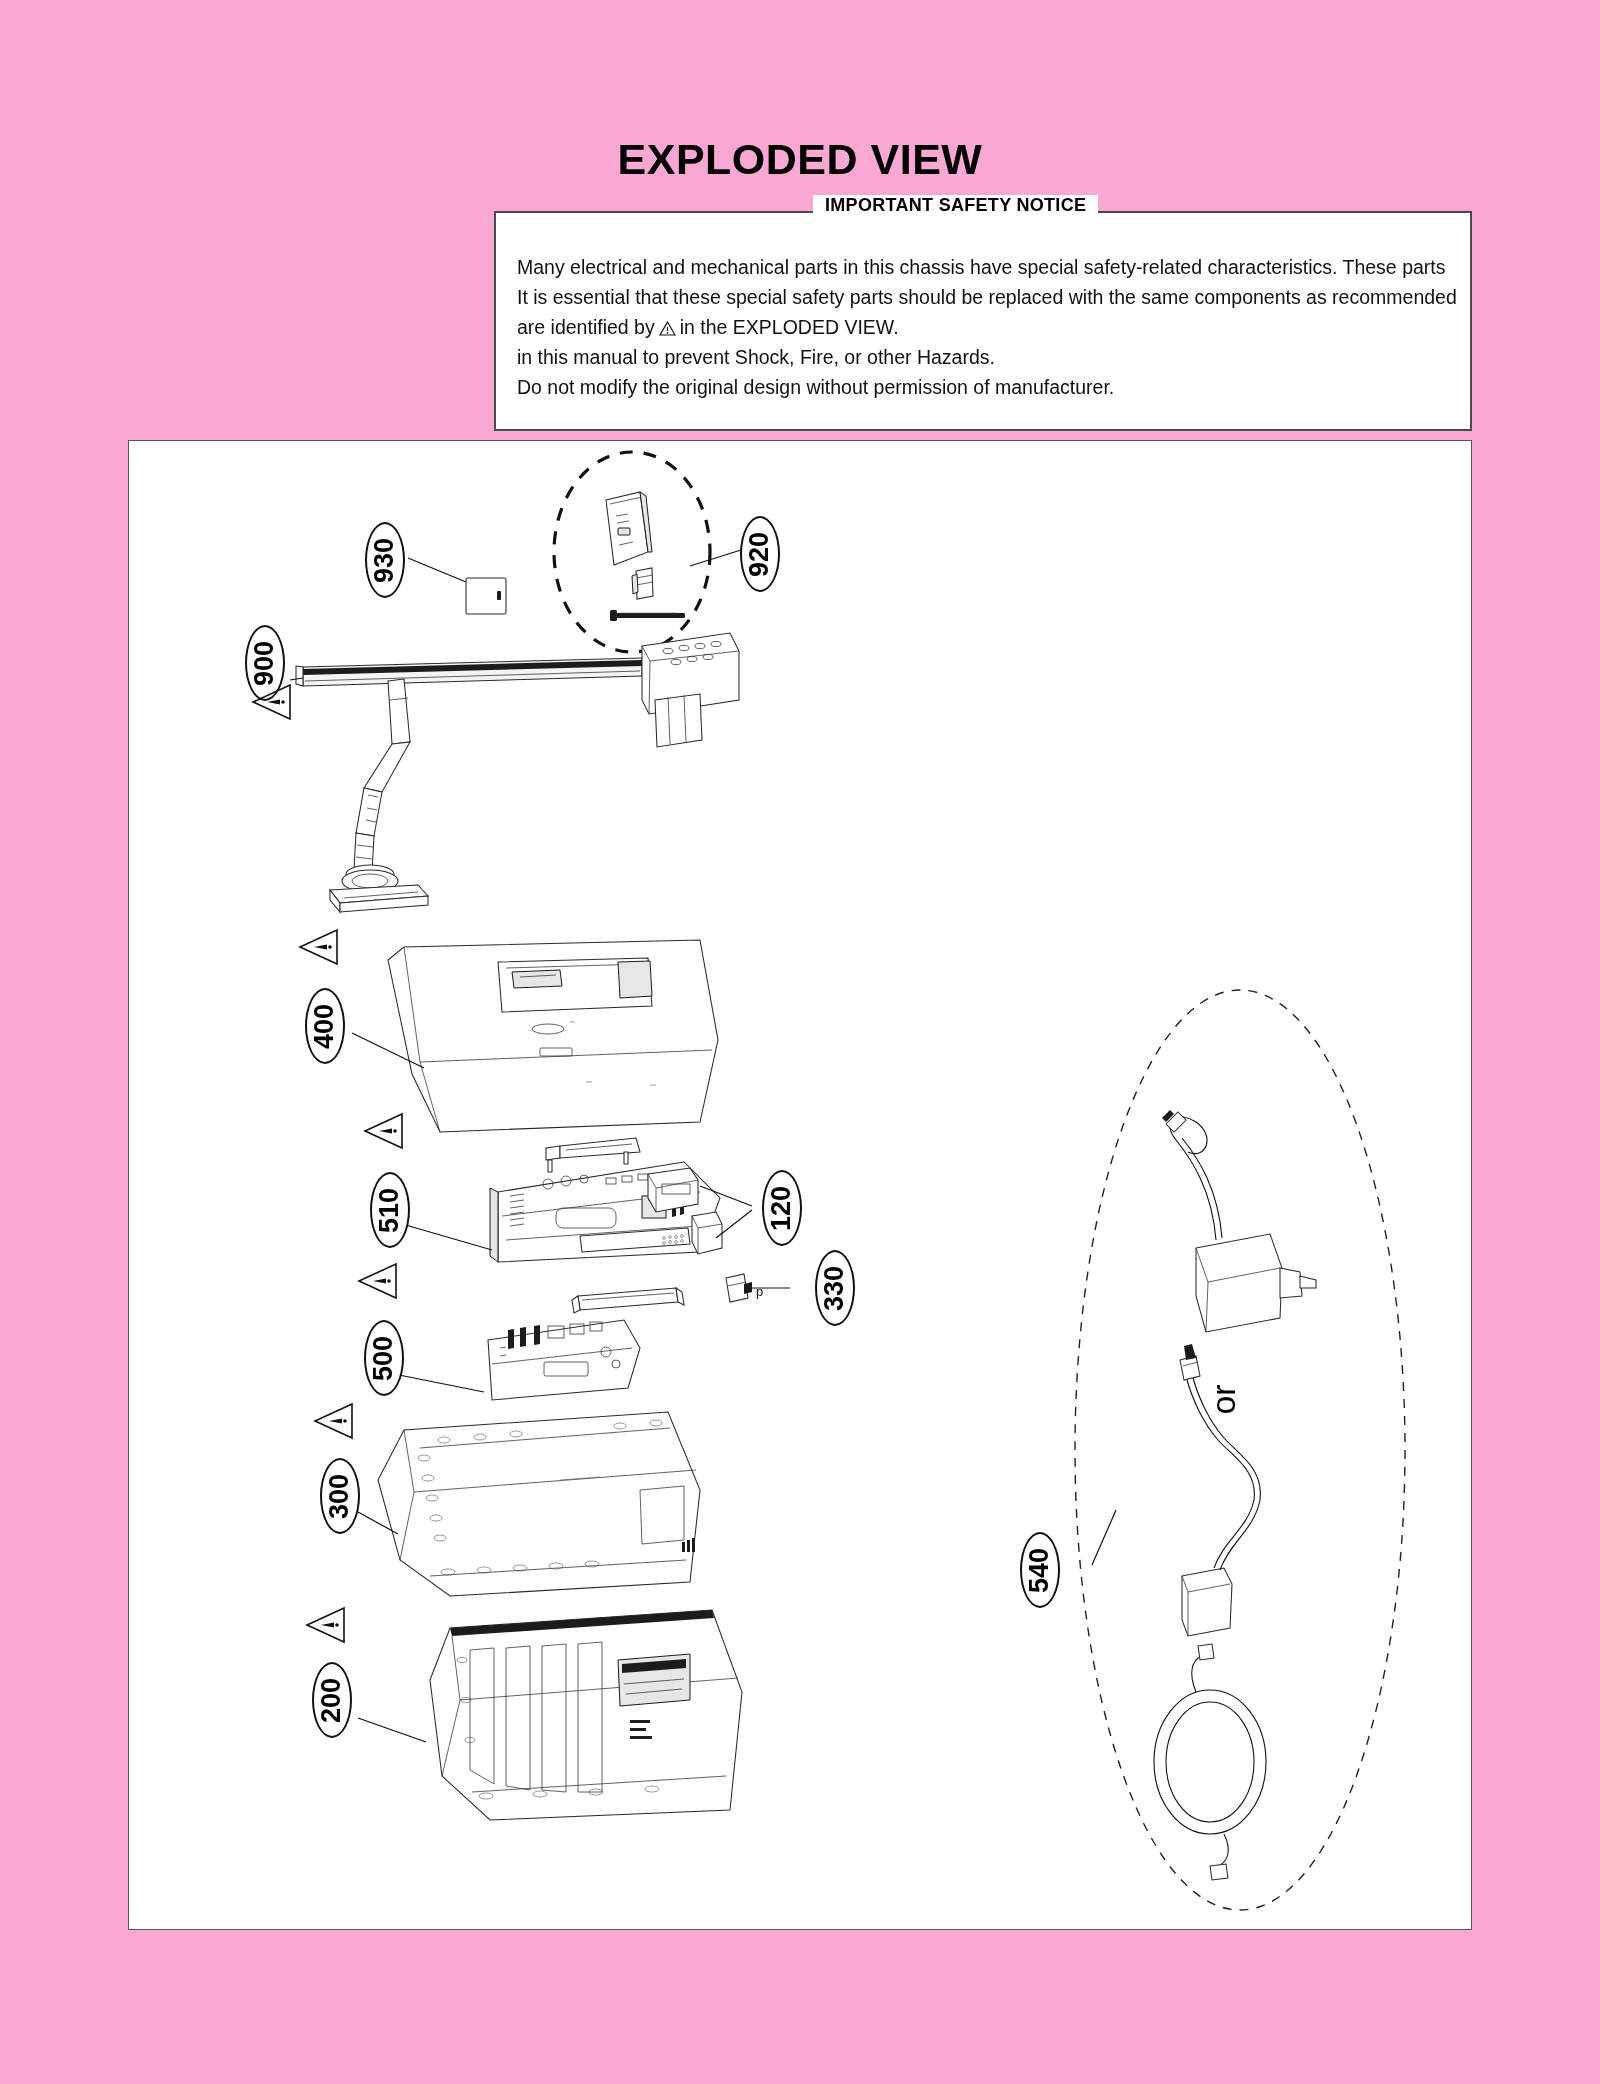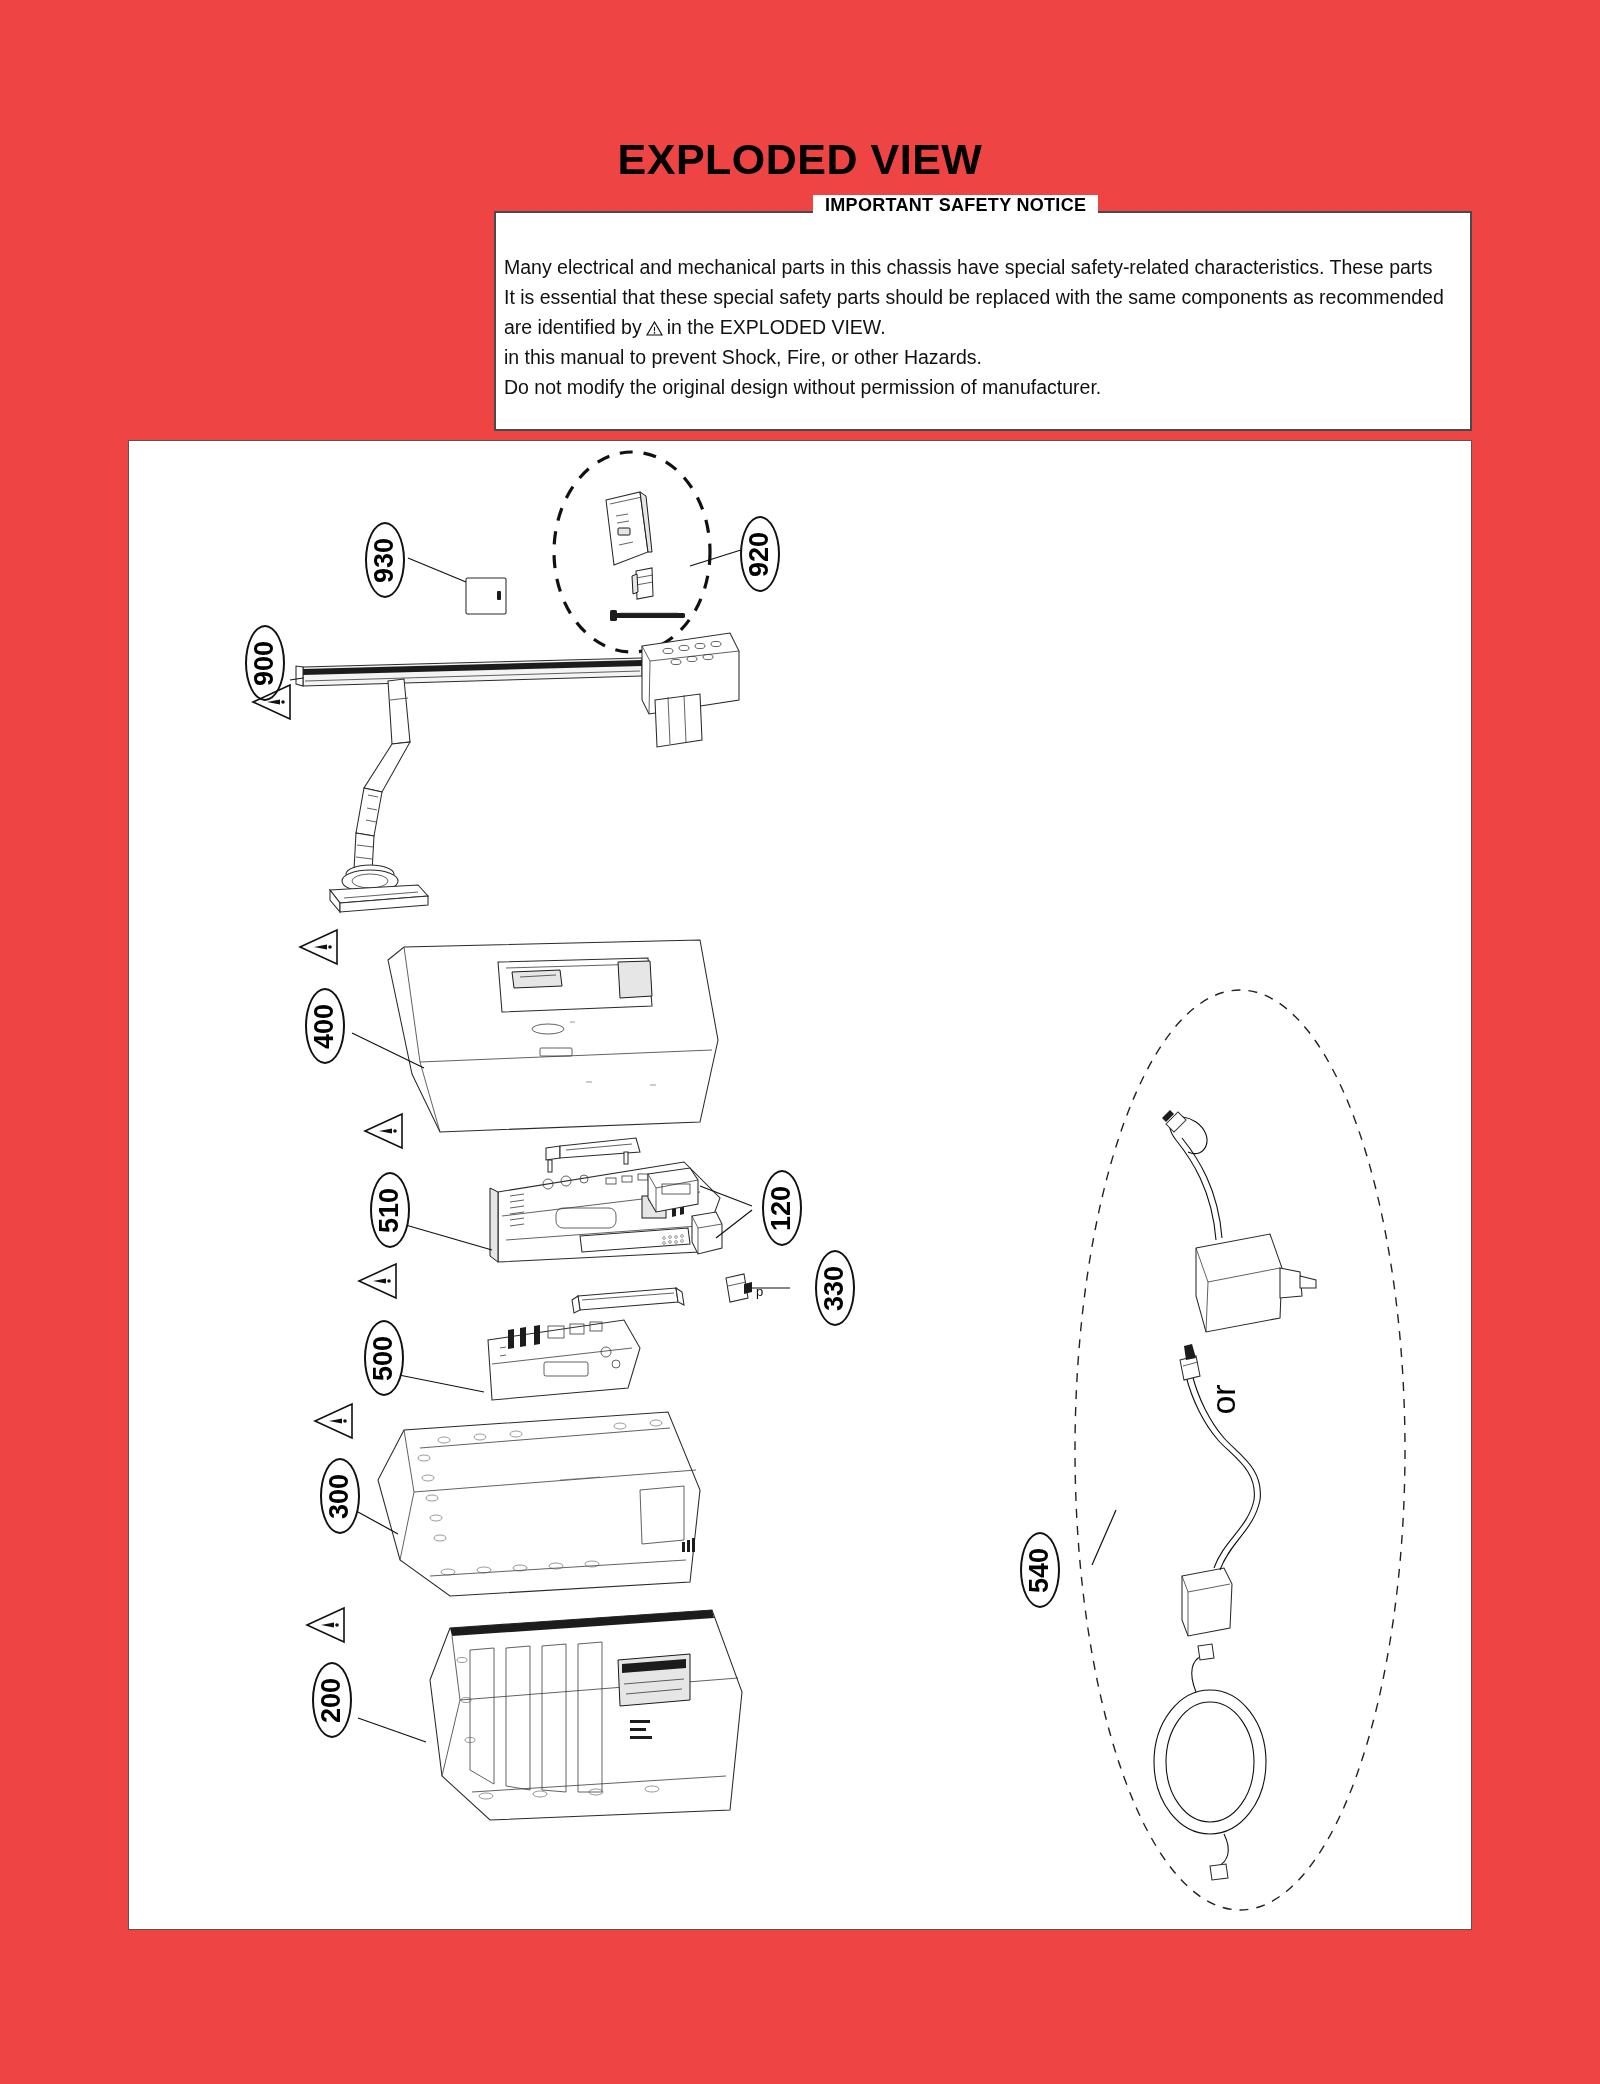--- a/index.html
+++ b/index.html
@@ -1,20 +1,20 @@
 <!DOCTYPE html>
 <html><head>
 <meta charset="utf-8">
 <style>
   html,body{margin:0;padding:0;background:#ffffff;}
   body{
     width:1600px;height:2084px;position:relative;overflow:hidden;
     font-family:"Liberation Sans",sans-serif;color:#000;
   }
-  .page{position:absolute;inset:0;background:#ef4444;}
+  .page{position:absolute;inset:0;background:#f9a8d4;}
 
   
   .title{
     position:absolute;left:0;top:135px;width:1600px;text-align:center;
     font-size:43px;font-weight:bold;letter-spacing:.5px;
   }
 
   
   .notice-box{
     position:absolute;left:494px;top:211px;width:978px;height:220px;
@@ -22,21 +22,21 @@
   }
   .notice-legend{
     position:absolute;left:813px;top:195px;background:#fff;
     padding:0 12px;font-size:18px;font-weight:bold;letter-spacing:.3px;
     white-space:nowrap;
   }
   .notice-body{
     position:absolute;left:504px;top:252px;width:968px;
     font-size:19.5px;line-height:30px;color:#111;
   }
-  .notice-body .ln{white-space:nowrap;}
+  .notice-body .ln{white-space:nowrap;margin-left:13px;}
   .tri-inline{
     display:inline-block;width:17px;height:15px;vertical-align:-2px;margin:0 4px;
   }
 
   
   .frame{
     position:absolute;left:128px;top:440px;width:1344px;height:1490px;
     border:1.5px solid #555;box-sizing:border-box;background:#fff;
   }
 

